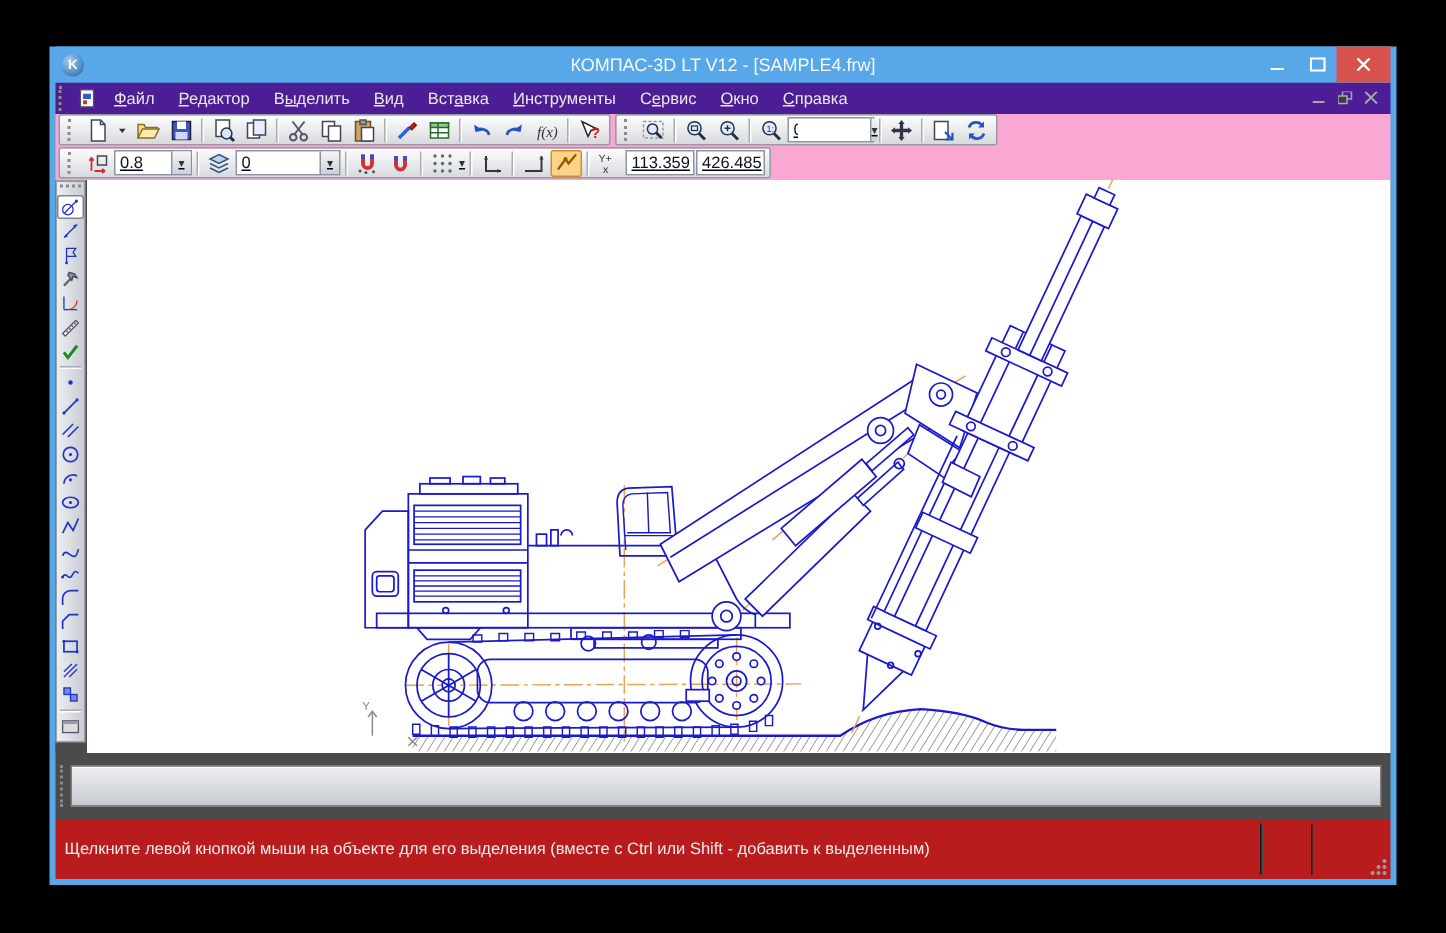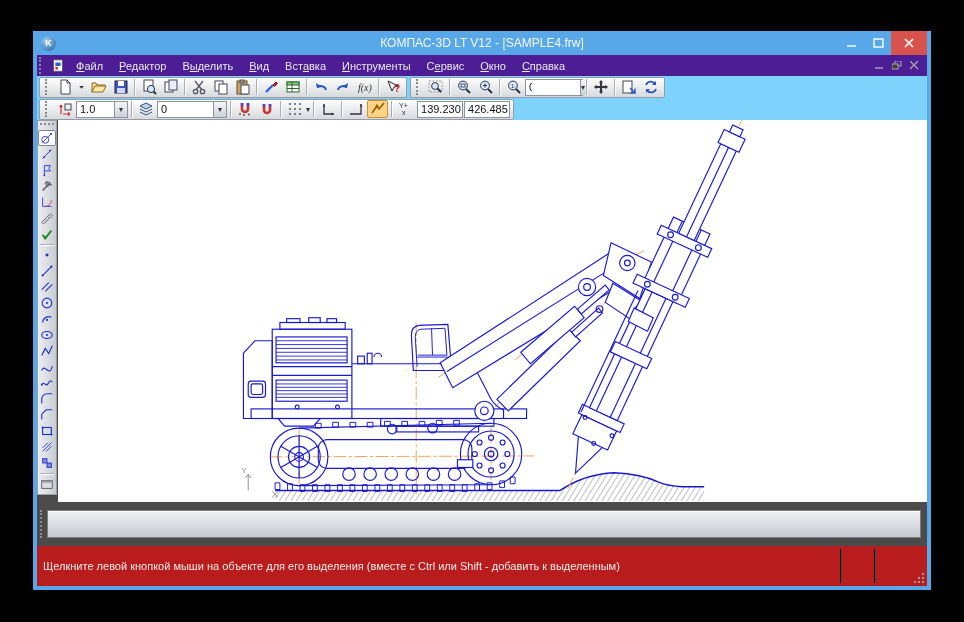--- a/index.html
+++ b/index.html
@@ -17,21 +17,21 @@
   .wbtn{width:26px;height:100%;display:flex;align-items:center;justify-content:center;}
   .wbtn.close{width:36px;background:#d9534e;}
   
   .menubar{height:21px;background:#4c1d95;display:flex;align-items:center;color:#e8e8e8;font-size:11px;flex:0 0 auto;}
   .grip{width:5px;height:80%;border-left:2px dotted #8b8b8b;margin:0 3px 0 2px;}
   .menu-item{padding:2px 8px;cursor:default;white-space:nowrap;}
   .menu-item u{text-decoration:underline;}
   .mdi-ctrls{margin-left:auto;display:flex;gap:8px;padding-right:8px;color:#a8a8a8;}
   .mdi-ctrls span{display:flex;}
   
-  .toolrow{height:22px;background:#7dd3fc;display:flex;align-items:center;flex:0 0 auto;padding-left:2px;gap:3px;}
+  .toolrow{height:22px;background:#f9a8d4;display:flex;flex:0 0 auto;padding-left:2px;gap:3px;text-decoration:underline;}
   .chunk{height:21px;display:flex;align-items:center;background:linear-gradient(#fdfdfd,#d7dade);
     border:1px solid #979ca4;border-radius:2px;padding:0 3px;gap:1px;}
   .tbtn{width:21px;height:18px;display:flex;align-items:center;justify-content:center;border:1px solid transparent;}
   .tbtn.narrow{width:11px;}
   .tbtn.active{background:#fcd489;border:1px solid #c89234;border-radius:2px;}
   .tsep{width:1px;height:16px;background:#a9adb3;box-shadow:1px 0 0 #fff;margin:0 2px;}
   .combo{height:17px;background:#fff;border:1px solid #8a94a2;display:flex;align-items:center;font-size:11px;}
   .combo .val{padding:0 3px;flex:1;overflow:hidden;white-space:nowrap;color:#111;}
   .combo .dd{width:13px;height:100%;background:linear-gradient(#f4f5f7,#cdd2d8);border-left:1px solid #8a94a2;
     display:flex;align-items:center;justify-content:center;font-size:8px;color:#333;}
@@ -302,21 +302,21 @@
       <div class="chunk" id="tb-current">
           <div class="grip"></div>
           <div class="tbtn">
             <svg width="16" height="16" viewBox="0 0 16 16">
               <path d="M4 13V4m0 0L2.6 6.2M4 4l1.4 2.2" stroke="#c33" fill="none" stroke-width="1.2"></path>
               <path d="M6 13h7m0 0l-2-1.4M13 13l-2 1.4" stroke="#c33" fill="none" stroke-width="1.2"></path>
               <rect x="8" y="3" width="6" height="6" fill="none" stroke="#445"></rect>
             </svg>
           </div>
           <div class="combo" style="width: 52px;">
-            <span class="val">1.0</span>
+            <span class="val">0.8</span>
             <span class="dd">▾</span>
           </div>
           <div class="tsep"></div>
           <div class="tbtn">
             <svg width="16" height="16" viewBox="0 0 16 16">
               <path d="M8 2l6 3-6 3-6-3z" fill="#bcd4ee" stroke="#357"></path>
               <path d="M2 8l6 3 6-3M2 11l6 3 6-3" fill="none" stroke="#357"></path>
             </svg>
           </div>
           <div class="combo" style="width: 70px;">
@@ -378,21 +378,21 @@
               <circle cx="7" cy="5" r="1.4" fill="#9a5c00"></circle>
             </svg>
           </div>
           <div class="tsep"></div>
           <div class="tbtn">
             <svg width="16" height="16" viewBox="0 0 16 16">
               <text x="1" y="7" font-size="7" fill="#334" font-family="Liberation Sans,sans-serif">Y+</text>
               <text x="4" y="14" font-size="7" fill="#334" font-family="Liberation Sans,sans-serif">x</text>
             </svg>
           </div>
-          <div class="field" style="width: 46px;">139.230</div>
+          <div class="field" style="width: 46px;">113.359</div>
           <div class="field" style="width: 46px;">426.485</div>
         </div>
     </div>
 
     <div class="mid">
       <div class="leftcol">
         <div class="vtoolbar" id="vt">
           <div class="vgrip"></div>
         <div class="vbtn active">
               <svg width="14" height="14" viewBox="0 0 16 16">

